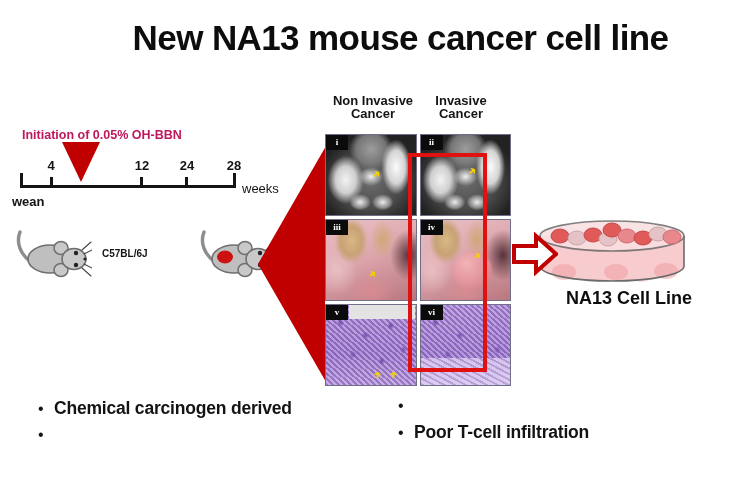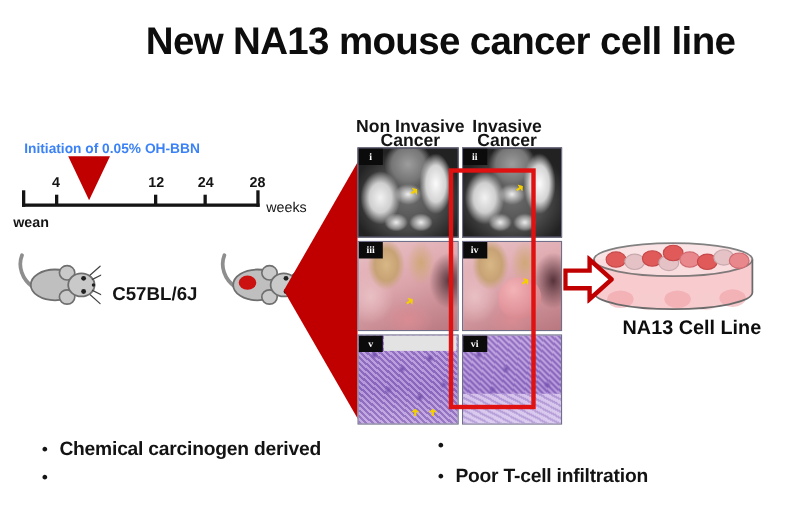--- a/index.html
+++ b/index.html
@@ -37,21 +37,21 @@
     top: 128px;
     width: 300px;
     height: 100px;
   }
   #timeline-caption {
     position: absolute;
     left: 22px;
     top: 0px;
     font-size: 12.5px;
     font-weight: bold;
-    color: #3b82f6;
+    color: #be185d;
     white-space: nowrap;
   }
   #timeline-axis {
     position: absolute;
     left: 20px;
     top: 57px;
     width: 216px;
     height: 3px;
     background: #141414;
   }
@@ -108,24 +108,23 @@
   }
 
   
   .mouse { position: absolute; }
   #mouse-1 { left: 14px;  top: 228px; }
   #mouse-2 { left: 198px; top: 228px; }
   #strain-label {
     position: absolute;
     left: 102px;
     top: 248px;
-    font-size: 17px;
-    font-weight: bold;
-    color: #141414;
-    margin-top: 10px;
+    font-size: 10px;
+    font-weight: bold;
+    color: #141414;
   }
 
   
   #red-wedge {
     position: absolute;
     left: 258px;
     top: 146px;
     width: 0;
     height: 0;
     border-top: 118px solid transparent;
@@ -144,25 +143,24 @@
     grid-template-columns: 1fr 1fr;
     grid-template-rows: 1fr 1fr 1fr;
     gap: 3px;
     background: #ffffff;
   }
   .col-header {
     position: absolute;
     top: 94px;
     width: 100px;
     text-align: center;
-    font-size: 16px;
+    font-size: 13px;
     font-weight: bold;
     line-height: 13px;
     color: #141414;
-    margin-top: 15px;
   }
   #col-header-noninvasive { left: 323px; }
   #col-header-invasive    { left: 411px; text-align: center; }
 
   .panel {
     position: relative;
     overflow: hidden;
     border: 1px solid #6f6f8a;
     box-sizing: border-box;
   }

